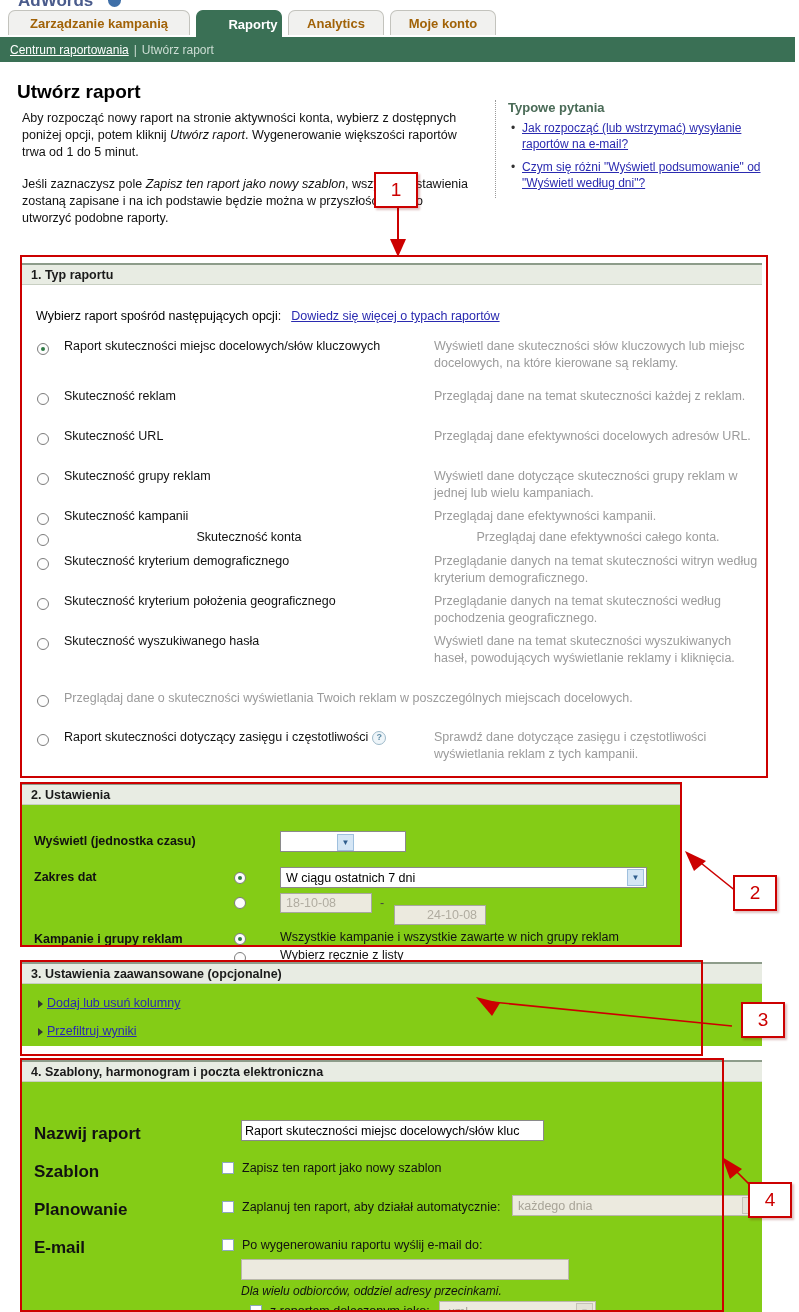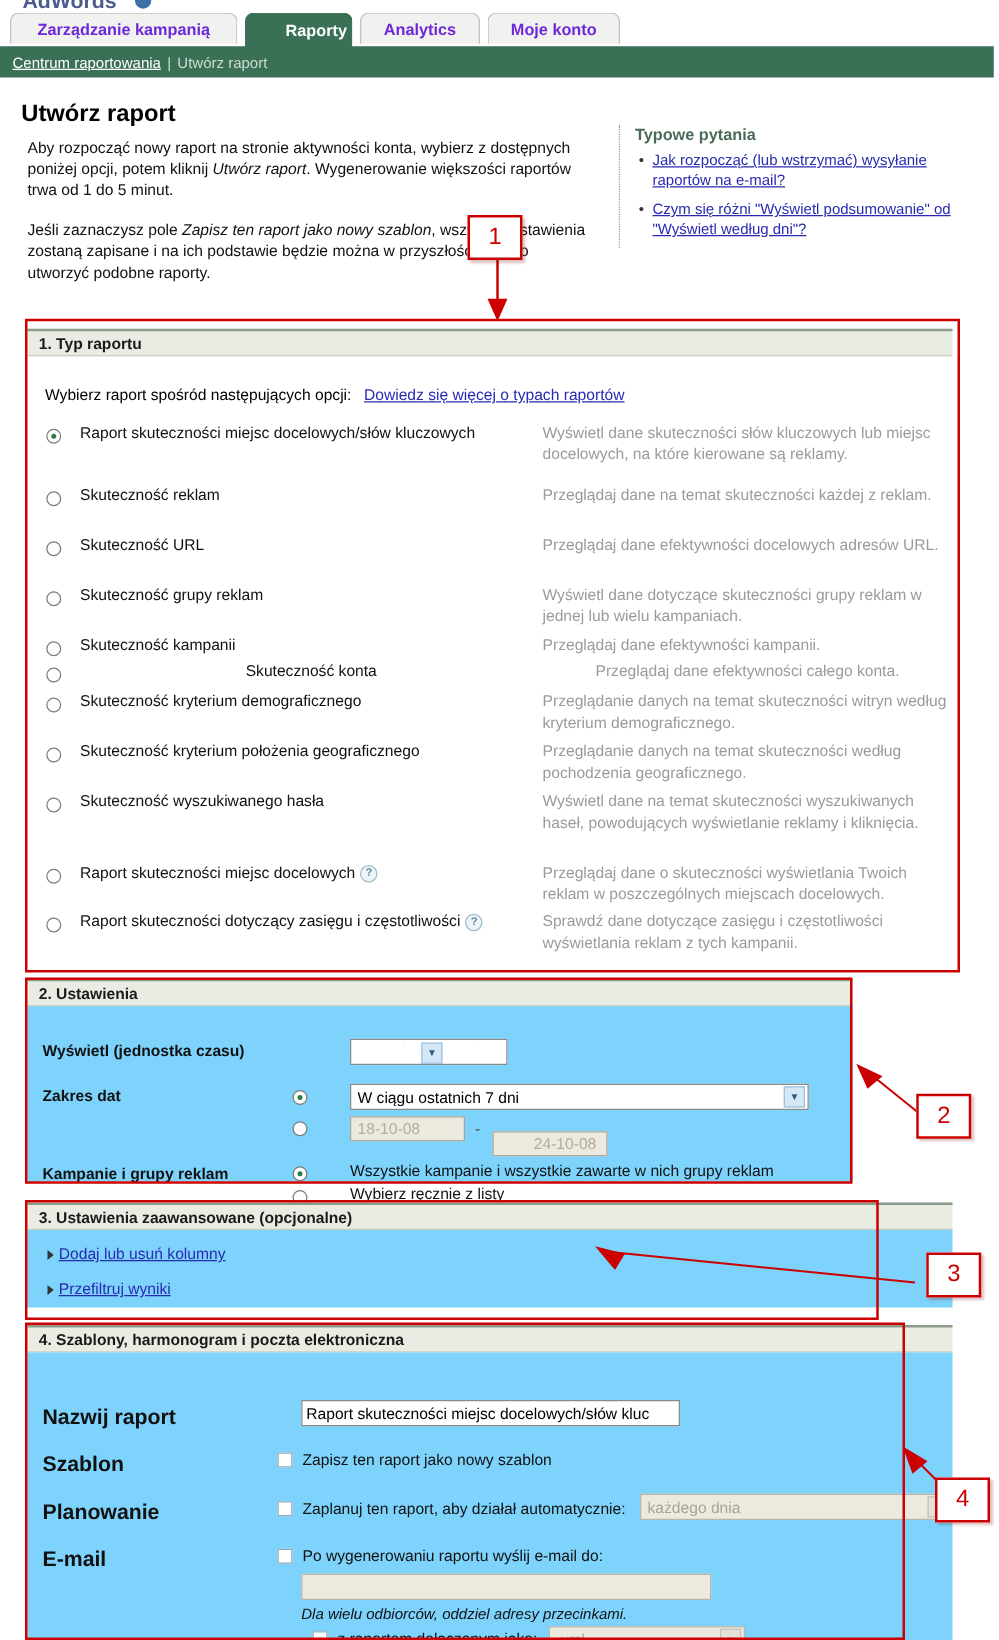--- a/index.html
+++ b/index.html
@@ -37,21 +37,21 @@
   }
   .tab {
     position: absolute; top: 0; height: 25px;
     border-radius: 7px 7px 0 0;
     font-size: 13px; font-weight: bold;
     display: flex; align-items: center; justify-content: center;
     box-sizing: border-box;
     background: #f1f1ef;
     border: 1px solid #c3c3bd;
     border-bottom: none;
-    color: #6d28d9;
+    color: #a16207;
     cursor: pointer;
   }
   .tab.active {
     background: #3a7055;
     border-color: #3a7055;
     color: #ffffff;
     height: 28px;
   }
   .tab-0 { left: 8px;   width: 182px; }
   .tab-1 { left: 196px; width: 86px; padding-left: 28px;  }
@@ -111,21 +111,21 @@
   .panel-head {
     background: #e8ece3;
     border-top: 2px solid #8d9c8a;
     border-bottom: 1px solid #c8cfc2;
     height: 22px;
     display: flex; align-items: center;
     padding-left: 9px;
     font-size: 12.5px; font-weight: bold; color: #1a1a1a;
     box-sizing: border-box;
   }
-  .panel-body { background: #7dd3fc; text-decoration: underline; }
+  .panel-body { background: #84cc16; text-decoration: underline; }
 
   
   .redbox {
     position: absolute;
     border: 2px solid #cc0000;
     box-sizing: border-box;
     pointer-events: none;
   }
 
   
@@ -377,21 +377,20 @@
   </div>
 
   <div class="opt-row" style="height:57px;">
     <div class="opt-radio-cell"><span class="radio"></span></div>
     <div class="opt-label-cell">Skuteczność wyszukiwanego hasła</div>
     <div class="opt-desc-cell">Wyświetl dane na temat skuteczności wyszukiwanych haseł, powodujących wyświetlanie reklamy i kliknięcia.</div>
   </div>
 
   <div class="opt-row" style="height:39px;">
     <div class="opt-radio-cell"><span class="radio"></span></div>
-    <div class="opt-label-cell"><span>Raport skuteczności miejsc docelowych</span><span class="helpicon">?</span></div>
     <div class="opt-desc-cell">Przeglądaj dane o skuteczności wyświetlania Twoich reklam w poszczególnych miejscach docelowych.</div>
   </div>
 
   <div class="opt-row" style="height:39px;">
     <div class="opt-radio-cell"><span class="radio"></span></div>
     <div class="opt-label-cell"><span>Raport skuteczności dotyczący zasięgu i częstotliwości</span><span class="helpicon">?</span></div>
     <div class="opt-desc-cell">Sprawdź dane dotyczące zasięgu i częstotliwości wyświetlania reklam z tych kampanii.</div>
   </div>
 
 </div>

